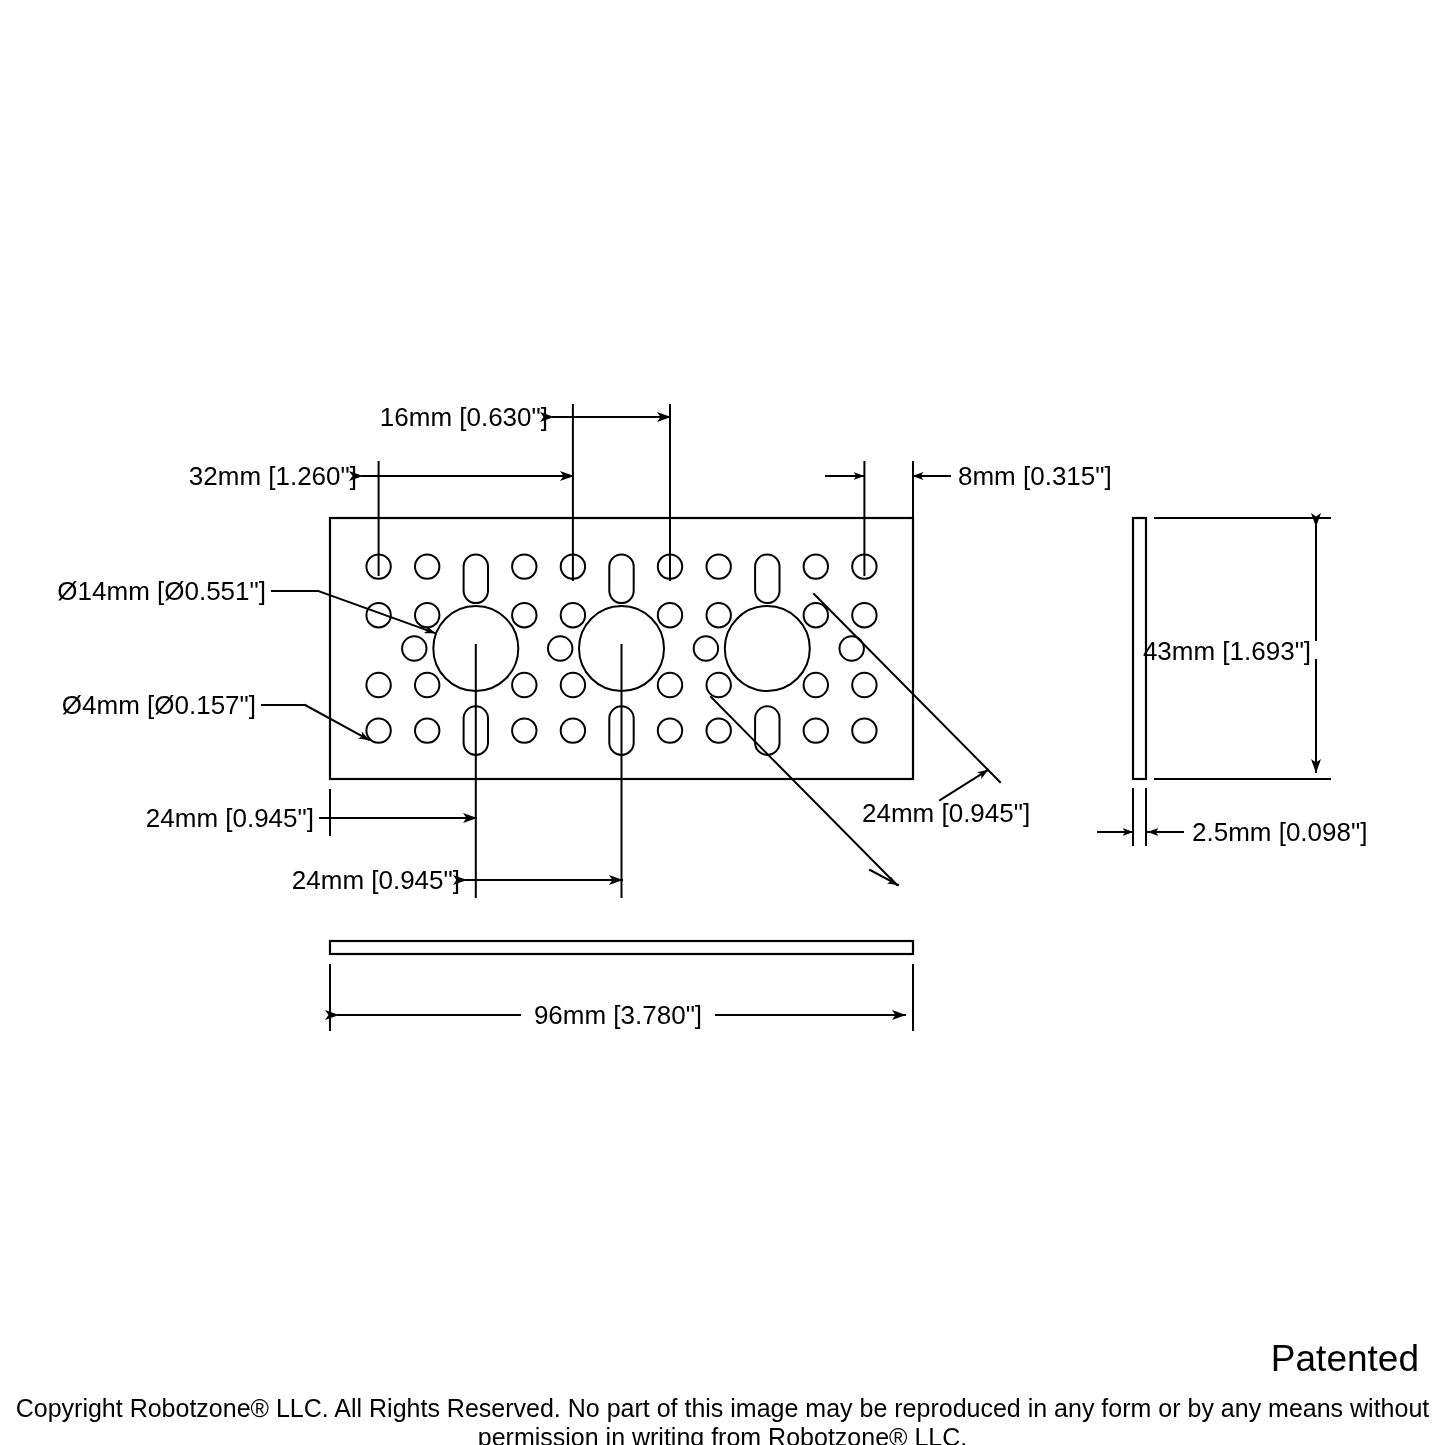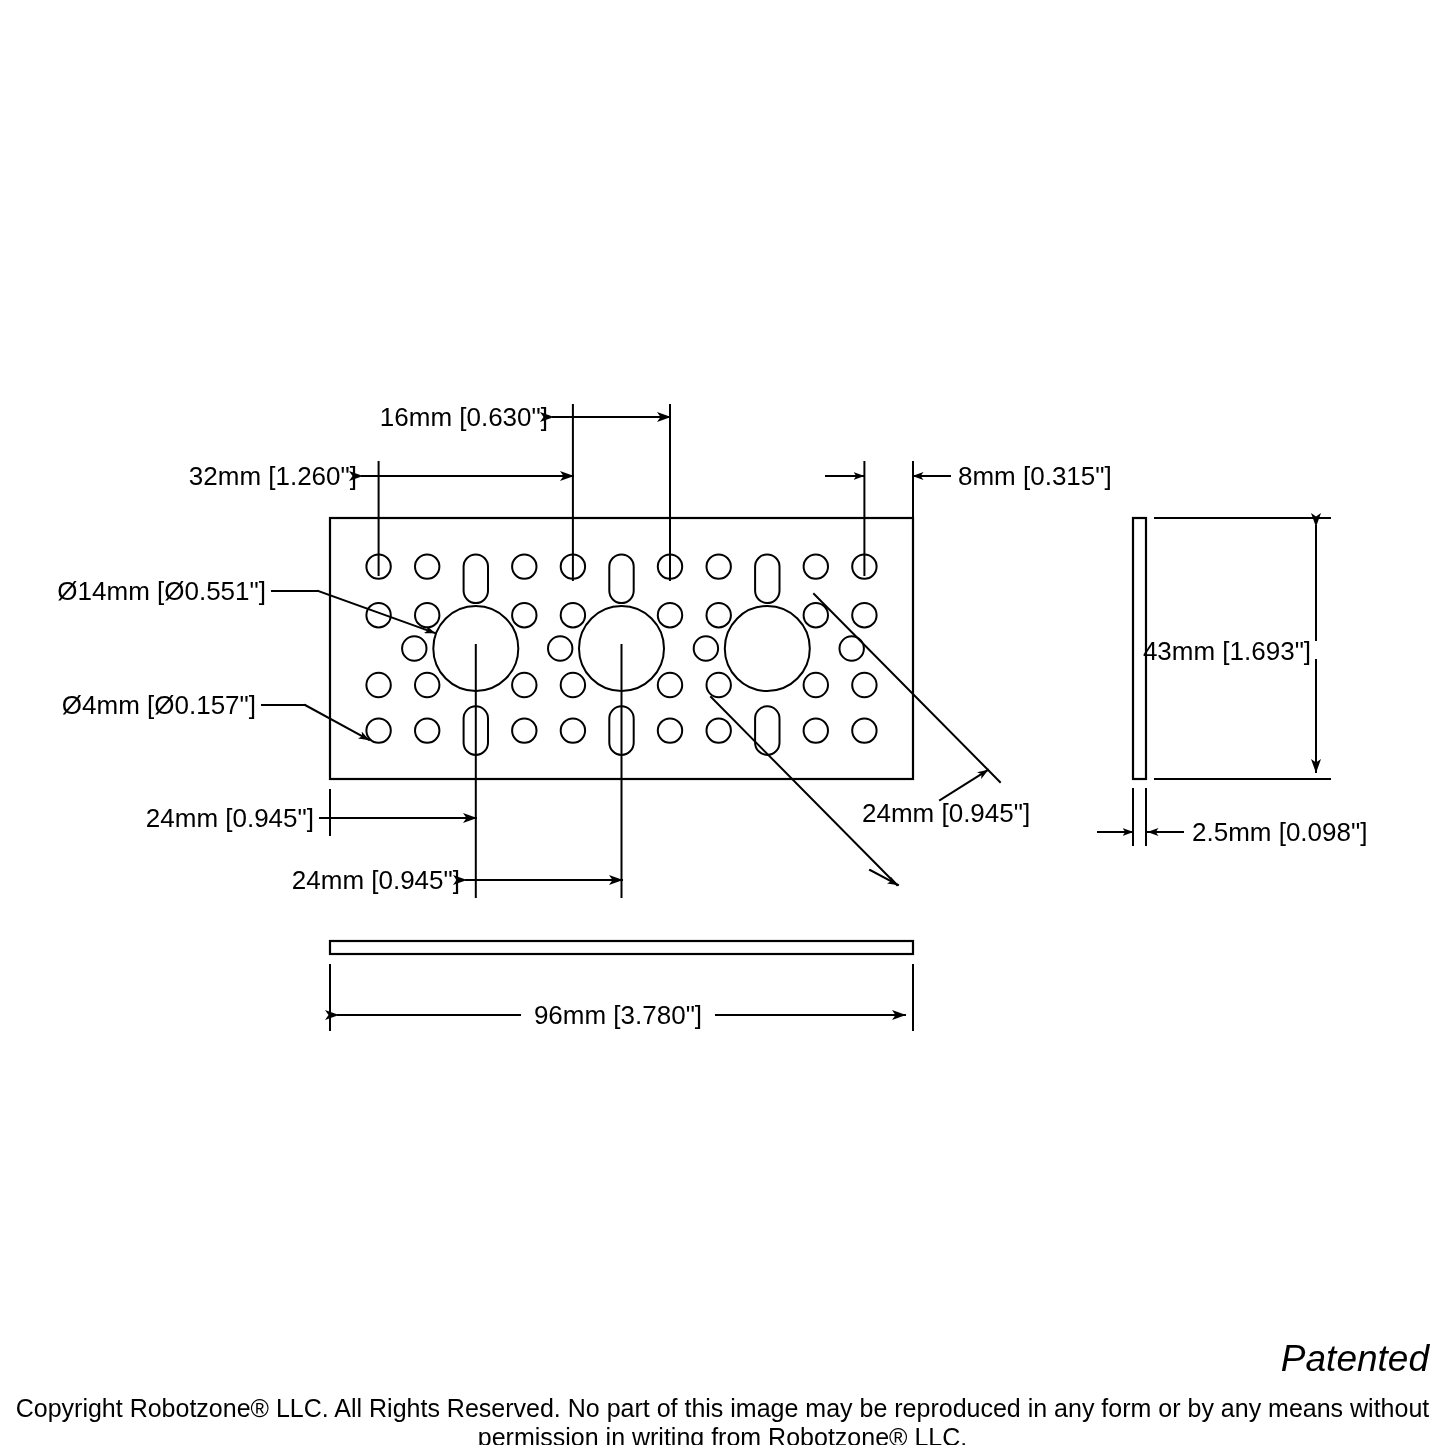--- a/index.html
+++ b/index.html
@@ -2,22 +2,22 @@
 <html><head>
 <meta charset="utf-8">
 <title>Pattern Plate Technical Drawing</title>
 <style>
   html,body{margin:0;padding:0;background:#ffffff;}
   body{width:1445px;height:1445px;position:relative;overflow:hidden;
        font-family:"Liberation Sans",sans-serif;color:#000;}
   #stage{position:absolute;left:0;top:0;width:1445px;height:1445px;}
   svg{display:block;}
   .dimtxt{font-family:"Liberation Sans",sans-serif;font-size:26px;fill:#000;}
-  .patented{position:absolute;right:16px;top:1338px;font-size:37px;
-            font-family:"Liberation Sans",sans-serif;letter-spacing:0px;font-style:italic;}
+  .patented{position:absolute;right:26px;top:1338px;font-size:37px;
+            font-family:"Liberation Sans",sans-serif;letter-spacing:0px;}
   .copyright{position:absolute;left:0;right:0;top:1394px;text-align:center;
              font-size:25px;font-family:"Liberation Sans",sans-serif;}
 </style>
 </head>
 <body>
 
 <div id="stage">
 <svg width="1445" height="1445" viewBox="0 0 1445 1445">
   <defs>
     <marker id="ar" markerWidth="14" markerHeight="10" refX="13" refY="5" orient="auto" markerUnits="userSpaceOnUse">

